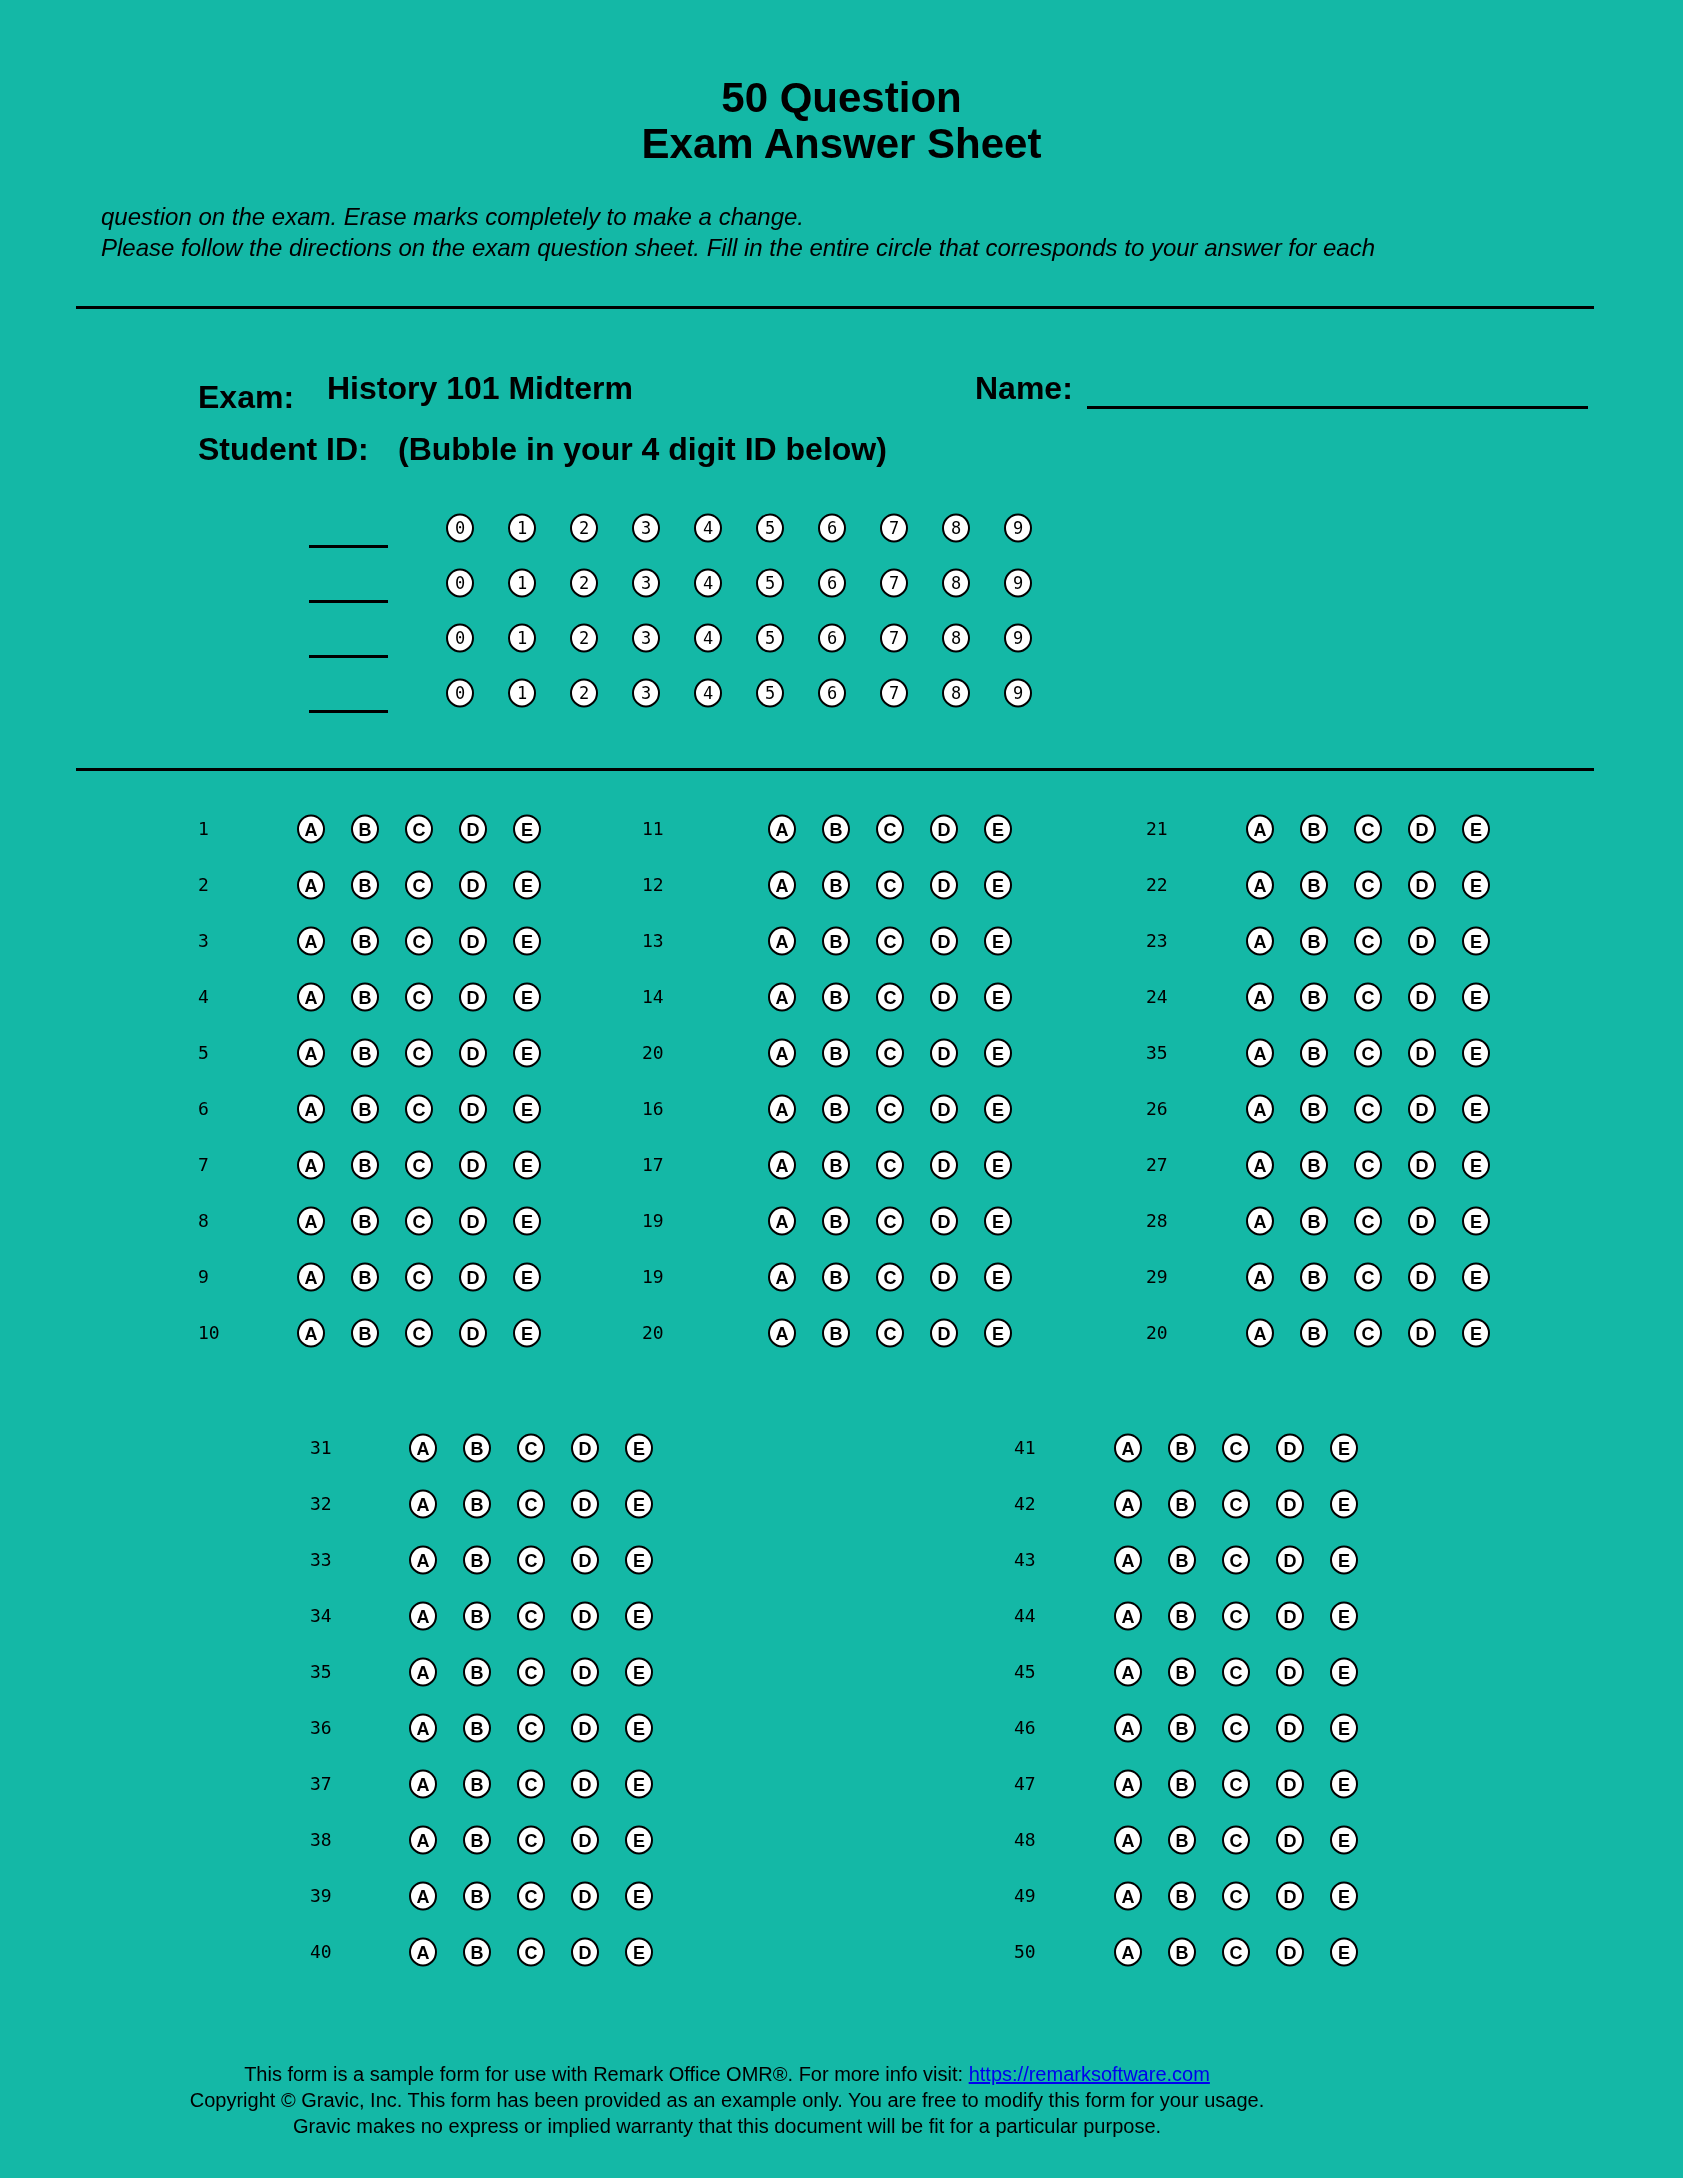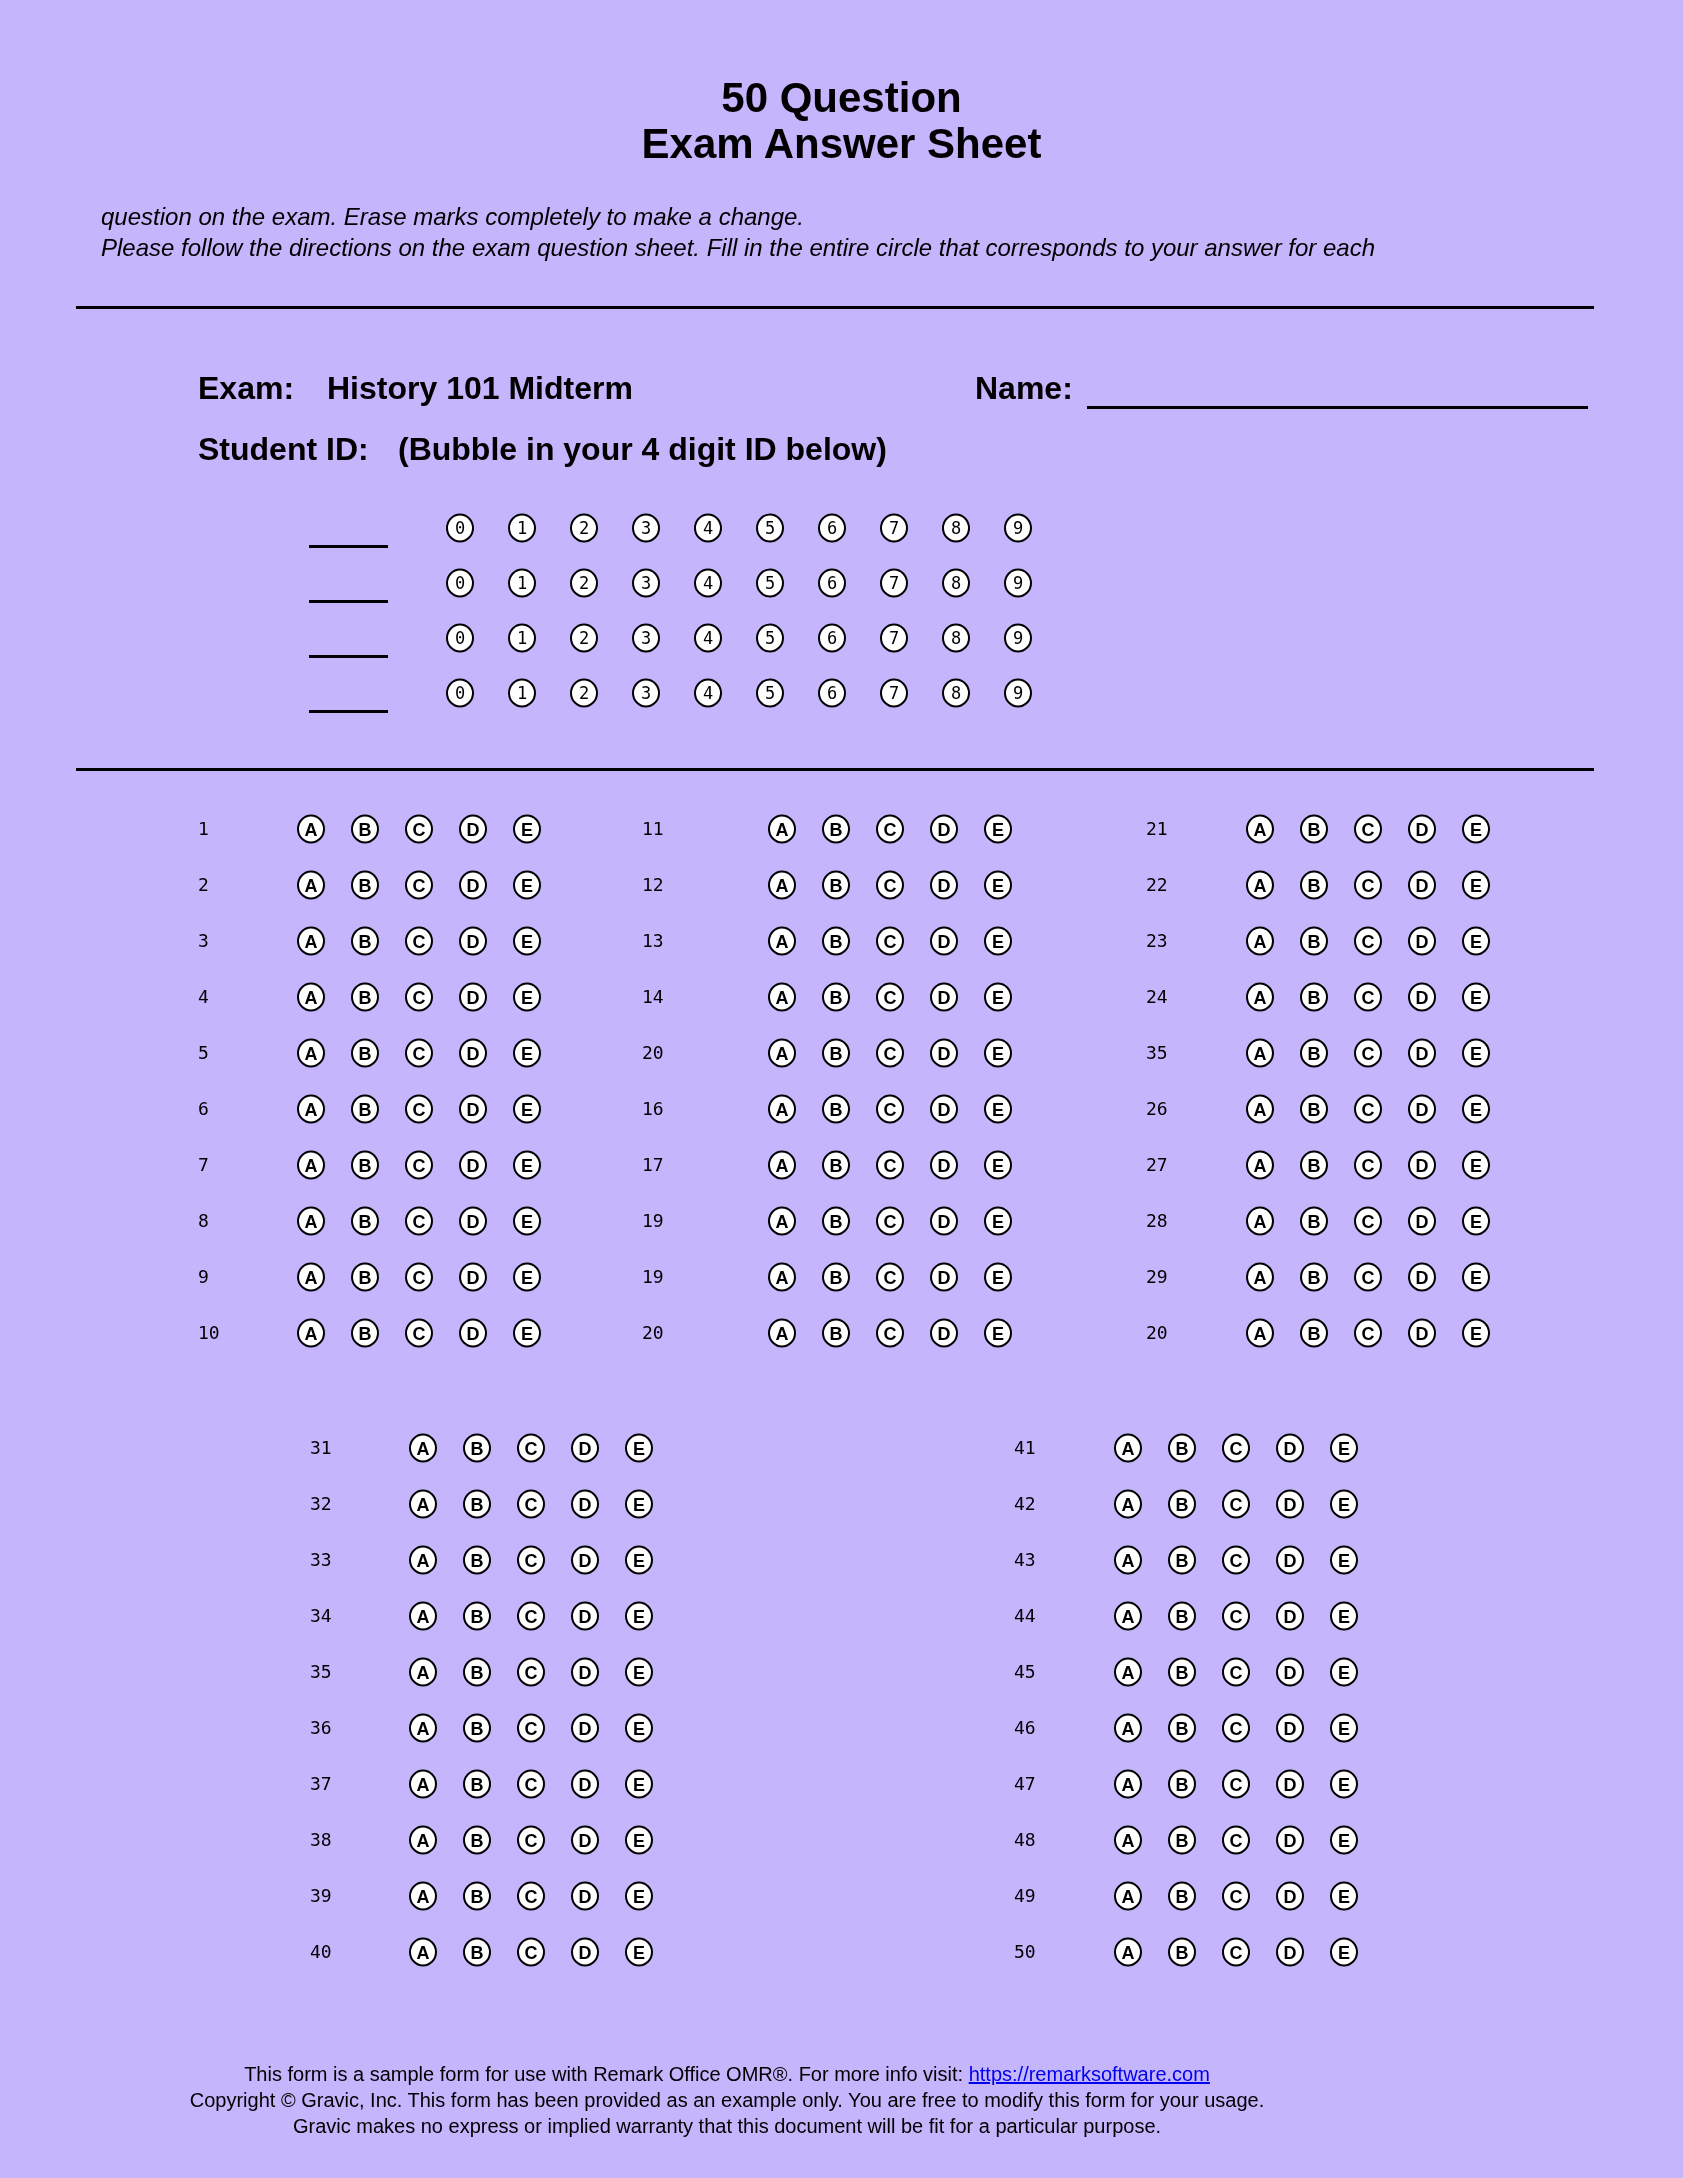--- a/index.html
+++ b/index.html
@@ -1,16 +1,16 @@
 <!DOCTYPE html>
 <html><head>
 <meta charset="utf-8">
 <style>
   html,body{margin:0;padding:0;background:#fff;}
-  .page{position:relative;width:1683px;height:2178px;background:#c4b5fd;color:#000;
+  .page{position:relative;width:1683px;height:2178px;background:#14b8a6;color:#000;
         font-family:"Liberation Sans",sans-serif;overflow:hidden;}
 
   .title{position:absolute;left:0;top:75px;width:1683px;text-align:center;
          font-size:42px;font-weight:bold;line-height:46px;}
 
   .instructions{position:absolute;left:101px;top:201px;font-style:italic;
                 font-size:24px;line-height:31px;white-space:nowrap;}
 
   .rule{position:absolute;left:76px;width:1518px;height:3px;background:#000;}
   .rule1{top:306px;}
@@ -61,21 +61,21 @@
     <div>Exam Answer Sheet</div>
   </div>
 
   <div class="instructions">
     <div>question on the exam. Erase marks completely to make a change.</div>
     <div>Please follow the directions on the exam question sheet. Fill in the entire circle that corresponds to your answer for each</div>
   </div>
 
   <div class="rule rule1"></div>
 
-  <span class="lbl bold" style="left:198px;top:372px">Exam:</span>
+  <span class="lbl bold" style="left:198px;top:381px">Exam:</span>
   <span class="lbl" style="left:327px;top:372px">History 101 Midterm</span>
   <span class="lbl bold" style="left:975px;top:372px">Name:</span>
   <div class="name-line"></div>
 
   <span class="lbl bold" style="left:198px;top:433px">Student ID:</span>
   <span class="lbl" style="left:398px;top:433px">(Bubble in your 4 digit ID below)</span>
 
   <div id="id-grid">
       <div class="id-row">
         <span class="id-blank"></span>

